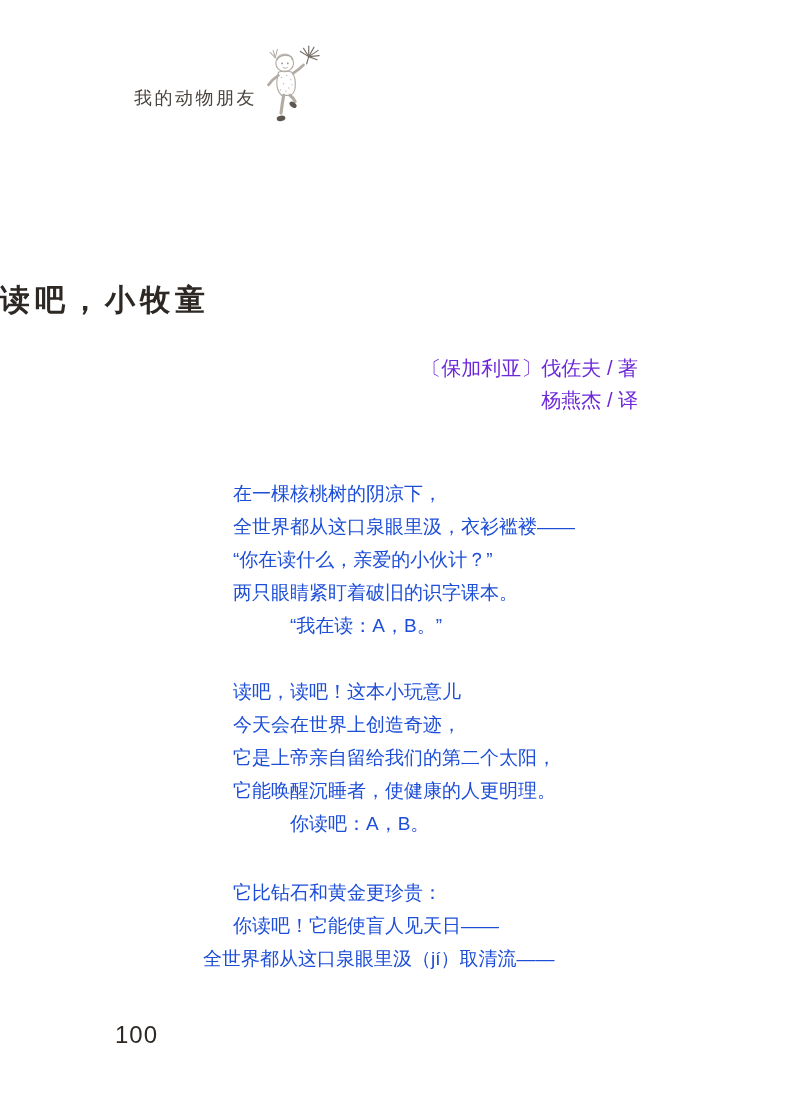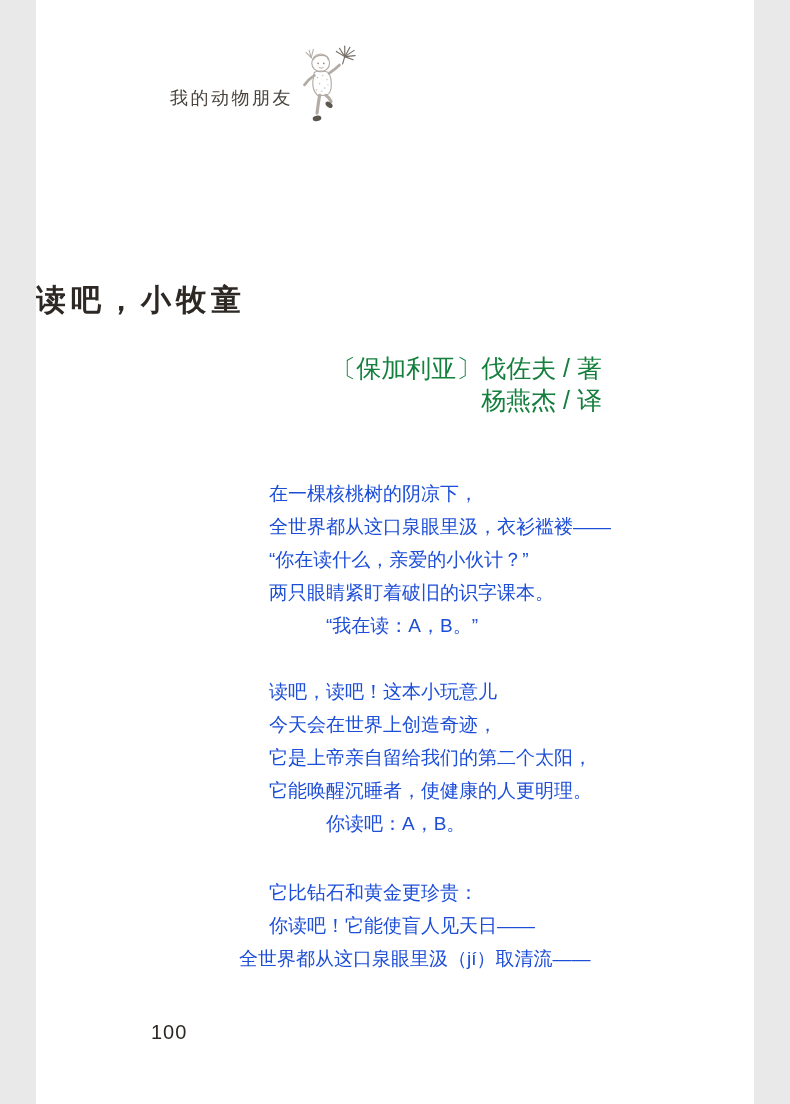--- a/index.html
+++ b/index.html
@@ -3,21 +3,21 @@
 <meta charset="utf-8">
 <style>
   html, body {
     margin: 0;
     padding: 0;
     background: #e9e9e9;
     font-family: "Liberation Sans", "DejaVu Sans", sans-serif;
   }
   .page {
     position: relative;
-    width: 718px;
+    width: 790px;
     height: 1104px;
     margin: 0 auto;
     background: #ffffff;
     overflow: hidden;
     color: #3f3a35;
   }
 
   
   .running-header {
     position: absolute;
@@ -50,23 +50,23 @@
     color: #2d2823;
     white-space: nowrap;
   }
 
   
   .credits {
     position: absolute;
     right: 152px;
     top: 352px;
     text-align: right;
-    font-size: 25px;
+    font-size: 20px;
     line-height: 32px;
-    color: #15803d;
+    color: #6d28d9;
     white-space: nowrap;
   }
 
   
   .poem-body {
     position: absolute;
     left: 233px;
     top: 477px;
     font-size: 19px;
     line-height: 33px;
@@ -77,21 +77,21 @@
   .stanza.last-gap { margin-top: 36px; }
   .poem-line { white-space: nowrap; }
   .poem-line.indent { padding-left: 57px; }
   .poem-line.hang-left { margin-left: -30px; }
 
   
   .page-number {
     position: absolute;
     left: 115px;
     top: 1021px;
-    font-size: 20px;
+    font-size: 24px;
     letter-spacing: 1px;
     color: #2d2823;
   }
 
   svg .sketch-stroke { stroke: #b3aca5; fill: none; stroke-linecap: round; }
   svg .sketch-dark   { stroke: #756e67; fill: none; stroke-linecap: round; }
 </style>
 </head>
 <body>
 

